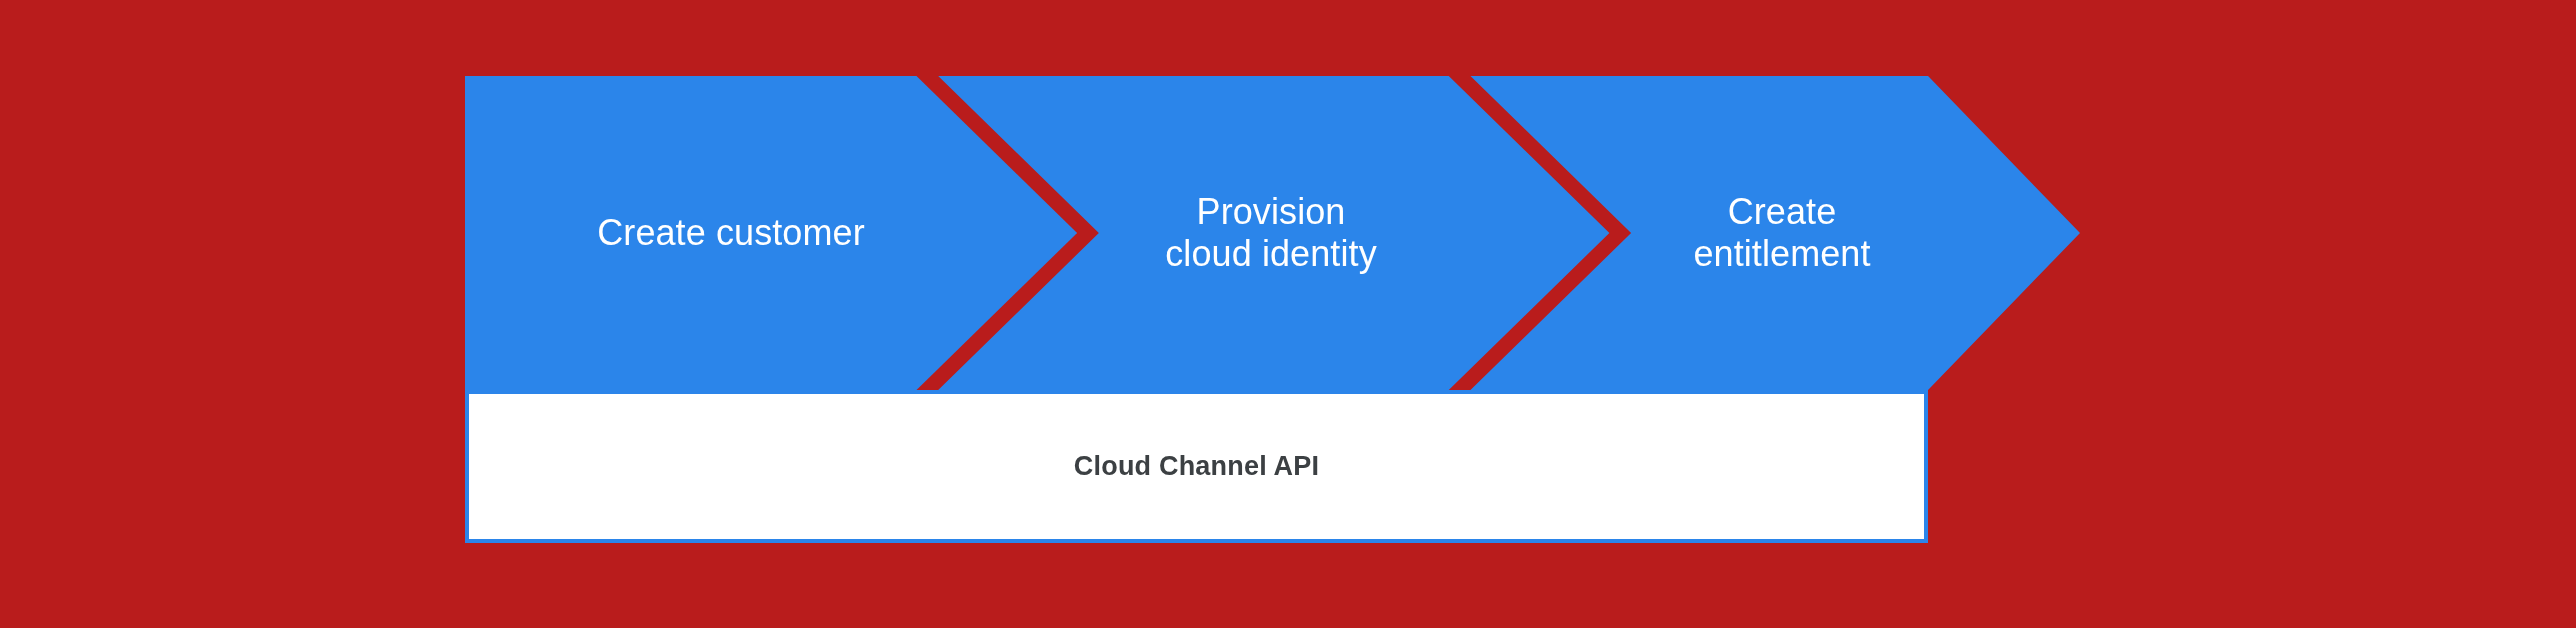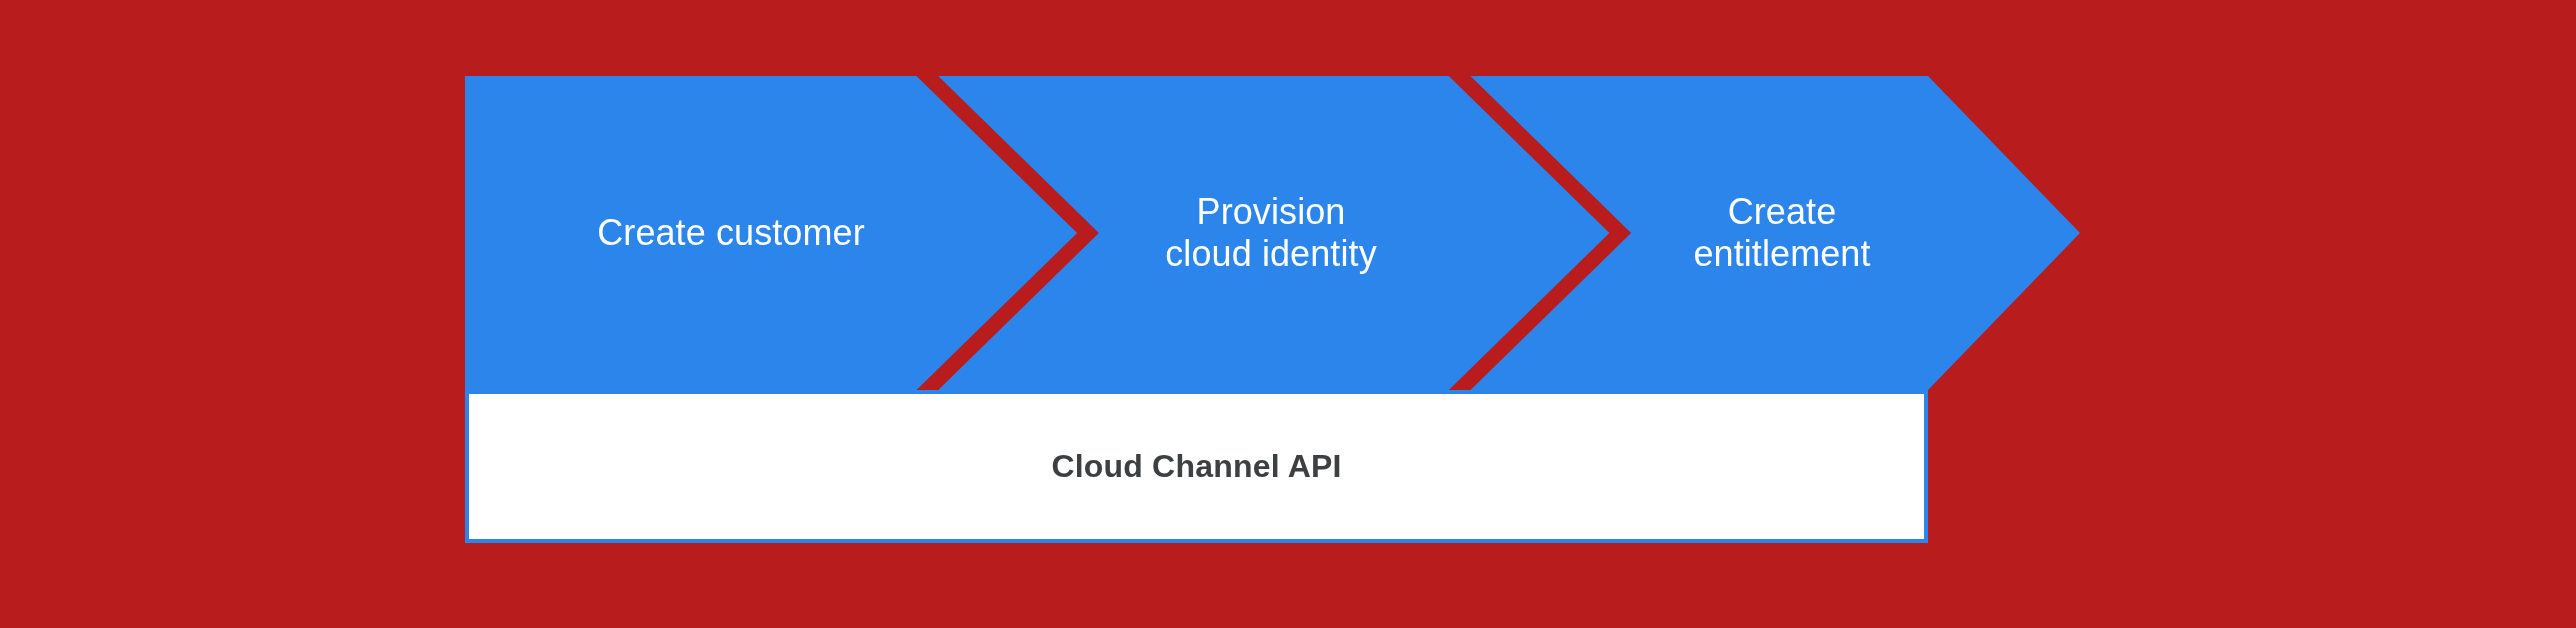--- a/index.html
+++ b/index.html
@@ -64,21 +64,21 @@
     height: 153px;
     box-sizing: border-box;
     background: #ffffff;
     border: 4.3px solid #2B85EA;
     display: flex;
     align-items: center;
     justify-content: center;
   }
   #api-box-label {
     color: #3C4043;
-    font-size: 32px;
+    font-size: 27px;
     font-weight: bold;
     letter-spacing: 0.2px;
     text-align: center;
   }
 </style>
 </head>
 <body>
 
 <div id="canvas">
 

